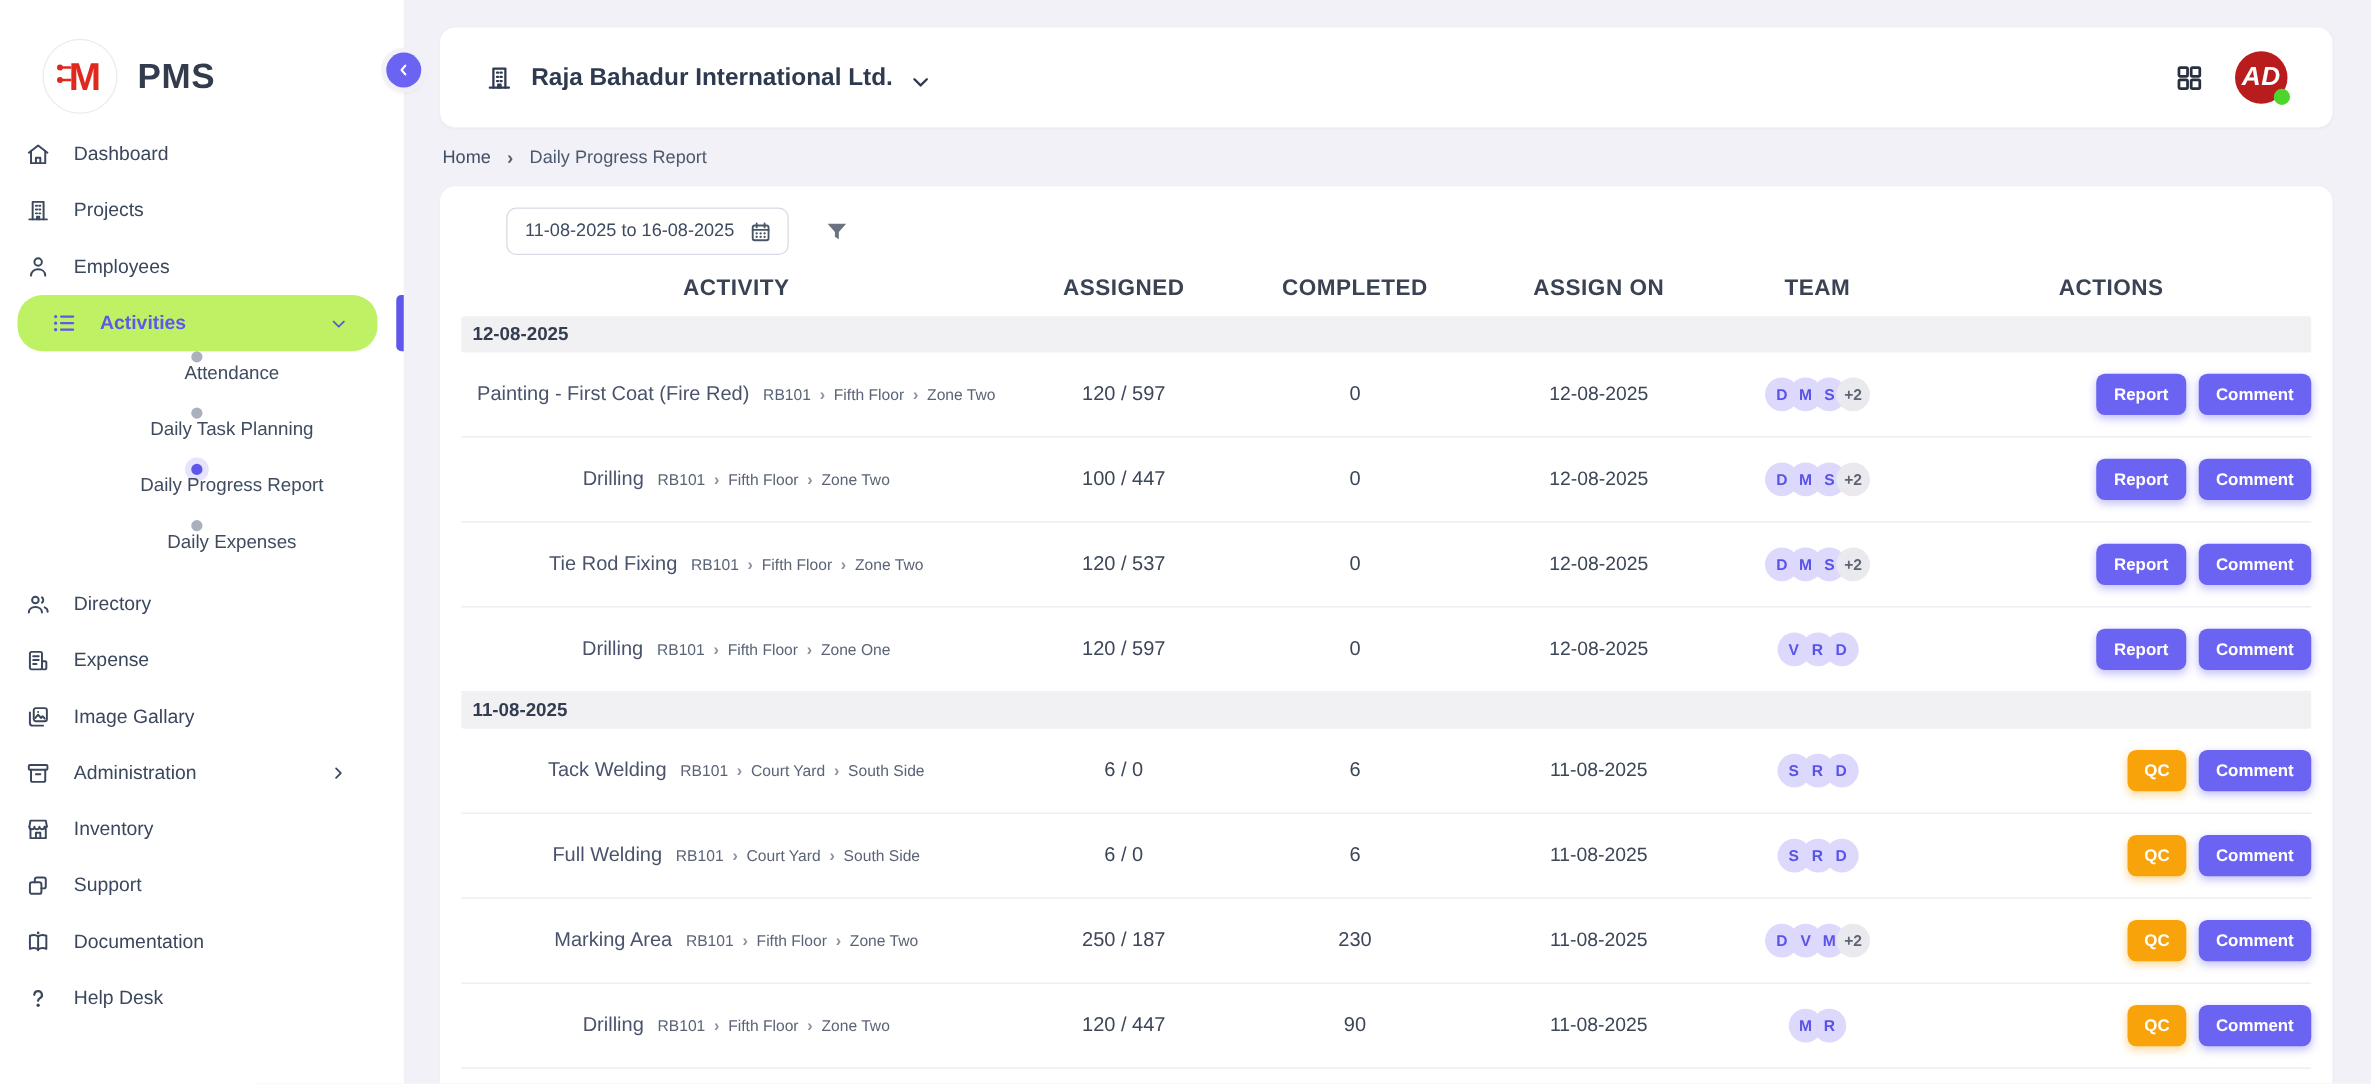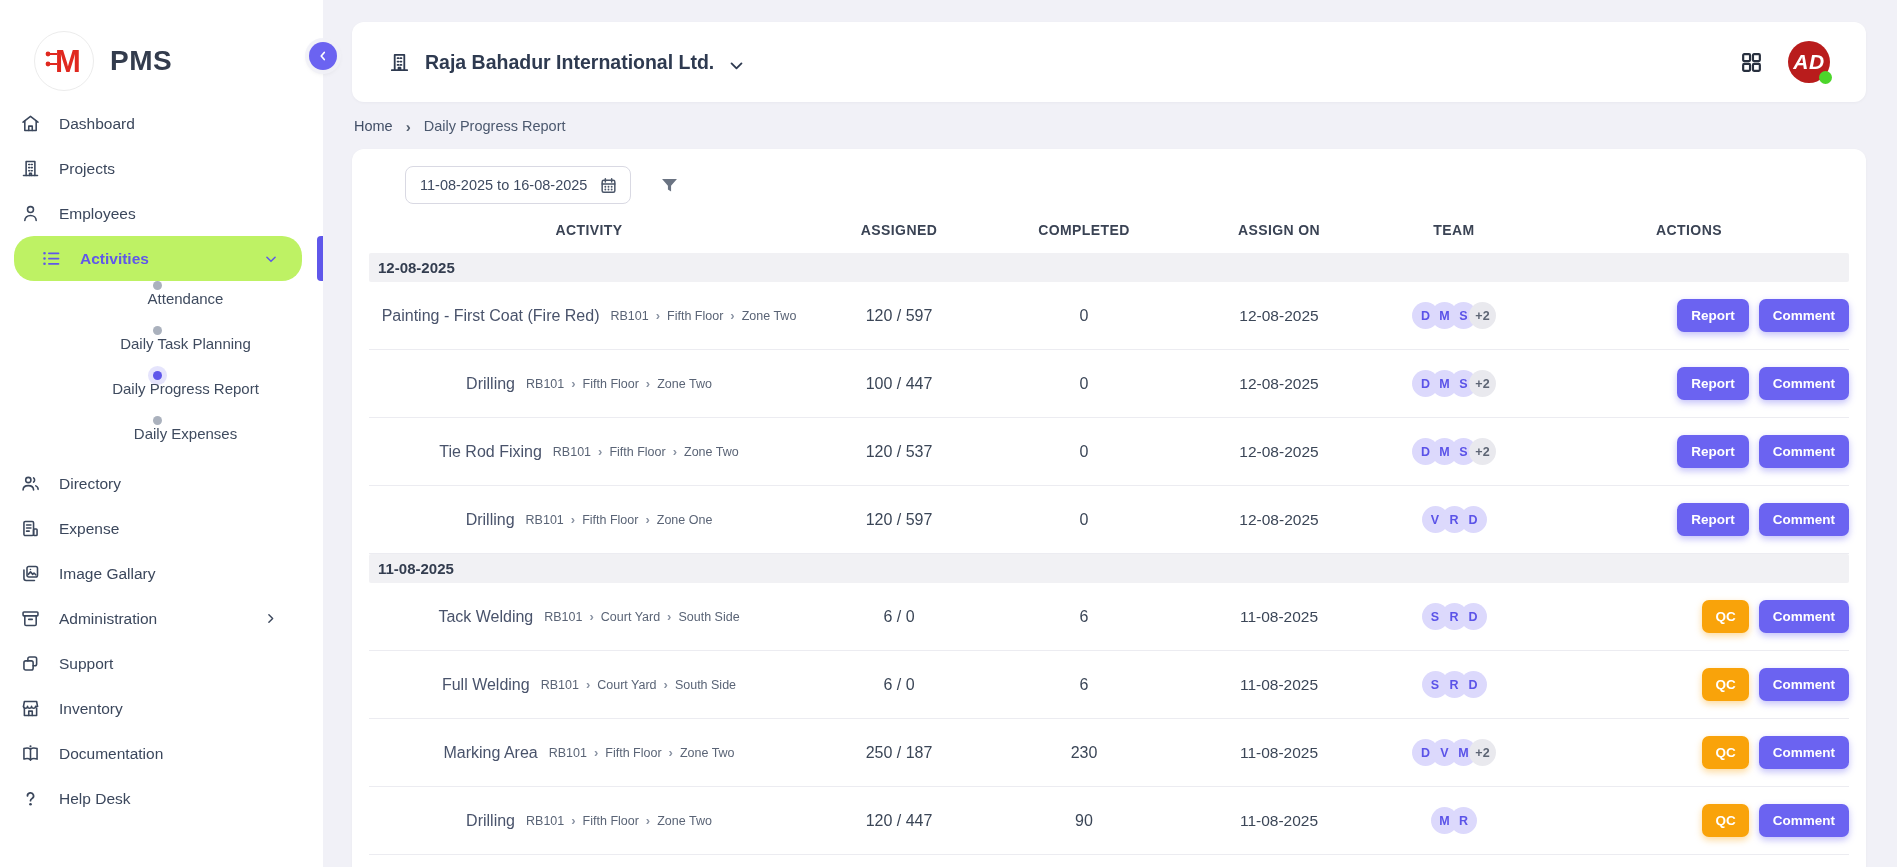--- a/index.html
+++ b/index.html
@@ -39,21 +39,21 @@
   .bc-home { color:#414e66; font-weight:500; cursor:pointer; }
   .bc-sep { color:#556070; font-size:15px; font-weight:700; line-height:1; }
   .bc-current { color:#4b586e; }
 
   .content-card { margin-top:15px; background:#fff; border-radius:12px 12px 0 0; padding:14px 17px 0 17px; flex:1; box-shadow:0 1px 3px rgba(25,25,60,.04); }
   .filter-row { display:flex; align-items:center; gap:28px; height:44px;margin-left:36px; }
   .date-range { display:flex; align-items:center; gap:12px; border:1px solid #d9d9e3; border-radius:8px; height:38px; padding:0 12px 0 14px; font-size:14.5px; color:#3e4a60; cursor:pointer; background:#fff; }
   .funnel-btn { background:none; border:none; cursor:pointer; display:flex; }
 
   .thead { display:grid; grid-template-columns:440px 180px 190px 200px 150px 1fr; height:46px; align-items:center; }
-  .th { text-align:center; font-size:14px; font-weight:700; letter-spacing:.4px; color:#3a4354; }
+  .th { text-align:center; font-size:18px; font-weight:700; letter-spacing:.4px; color:#3a4354; }
   .group-row { background:#f1f1f4; height:29px; display:flex; align-items:center; padding-left:9px; font-size:15px; font-weight:700; color:#333d4f; border-radius:2px; }
   .trow { display:grid; grid-template-columns:440px 180px 190px 200px 150px 1fr; align-items:center; height:68px; border-bottom:1px solid #ececf1; }
   .cell-act { display:flex; flex-direction:row; justify-content:center; gap:11px; }
   .act-title { font-size:16px; color:#49536b; }
   .act-path { display:flex; align-items:center; gap:7px; font-size:12.5px; color:#5a6476; }
   .act-path .sep { color:#8a93a3; font-size:13px; font-weight:700; line-height:1; }
   .cell.num { text-align:center; font-size:16px; color:#3b4657; }
   .cell.date { text-align:center; font-size:15.5px; color:#3b4657; }
   .cell.team { display:flex; justify-content:center; align-items:center; }
   .badge { width:27px; height:27px; border-radius:50%; background:#dcd9fc; color:#5b53e8; font-size:12.5px; font-weight:700; display:flex; align-items:center; justify-content:center; margin-left:-8px; cursor:pointer; }
@@ -196,36 +196,36 @@
       <span>Administration</span>
       <span class="row-chevron">
         <svg width="13" height="13" viewBox="0 0 24 24" fill="none" stroke="currentColor" stroke-width="2.6" stroke-linecap="round" stroke-linejoin="round">
             <polyline points="9,5 16,12 9,19"></polyline>
           </svg>
       </span>
     </div>
     <div class="nav-item">
       <span class="nicon">
         <svg width="21" height="21" viewBox="0 0 24 24" fill="none" stroke="currentColor" stroke-width="1.8" stroke-linecap="round" stroke-linejoin="round">
-            <rect x="4.5" y="9" width="10.5" height="10.5" rx="2"></rect>
-            <path d="M9 9V6.5A2 2 0 0 1 11 4.5h6A2 2 0 0 1 19 6.5v6a2 2 0 0 1-2 2h-2"></path>
-          </svg>
-      </span>
-      <span>Support</span>
-    </div>
-    <div class="nav-item">
-      <span class="nicon">
-        <svg width="21" height="21" viewBox="0 0 24 24" fill="none" stroke="currentColor" stroke-width="1.8" stroke-linecap="round" stroke-linejoin="round">
             <path d="M4 9.5 5 4h14l1 5.5"></path>
             <path d="M4 9.5a2.3 2.3 0 0 0 4.6 0 2.3 2.3 0 0 0 4.6 0 2.3 2.3 0 0 0 4.6 0 2.3 2.3 0 0 0 2.2 0"></path>
             <path d="M5 11.5V20h14v-8.5"></path>
             <path d="M10 20v-5h4v5"></path>
           </svg>
       </span>
       <span>Inventory</span>
+    </div>
+    <div class="nav-item">
+      <span class="nicon">
+        <svg width="21" height="21" viewBox="0 0 24 24" fill="none" stroke="currentColor" stroke-width="1.8" stroke-linecap="round" stroke-linejoin="round">
+            <rect x="4.5" y="9" width="10.5" height="10.5" rx="2"></rect>
+            <path d="M9 9V6.5A2 2 0 0 1 11 4.5h6A2 2 0 0 1 19 6.5v6a2 2 0 0 1-2 2h-2"></path>
+          </svg>
+      </span>
+      <span>Support</span>
     </div>
     <div class="nav-item">
       <span class="nicon">
         <svg width="21" height="21" viewBox="0 0 24 24" fill="none" stroke="currentColor" stroke-width="1.8" stroke-linecap="round" stroke-linejoin="round">
             <path d="M12 7c-2-1.6-5-1.6-7.5-.6v12c2.5-1 5.5-1 7.5.6 2-1.6 5-1.6 7.5-.6v-12C17 5.4 14 5.4 12 7Z"></path>
             <path d="M12 7v12.6"></path>
             <circle cx="12" cy="3.8" r="1.2" fill="currentColor" stroke="none"></circle>
           </svg>
       </span>
       <span>Documentation</span>

